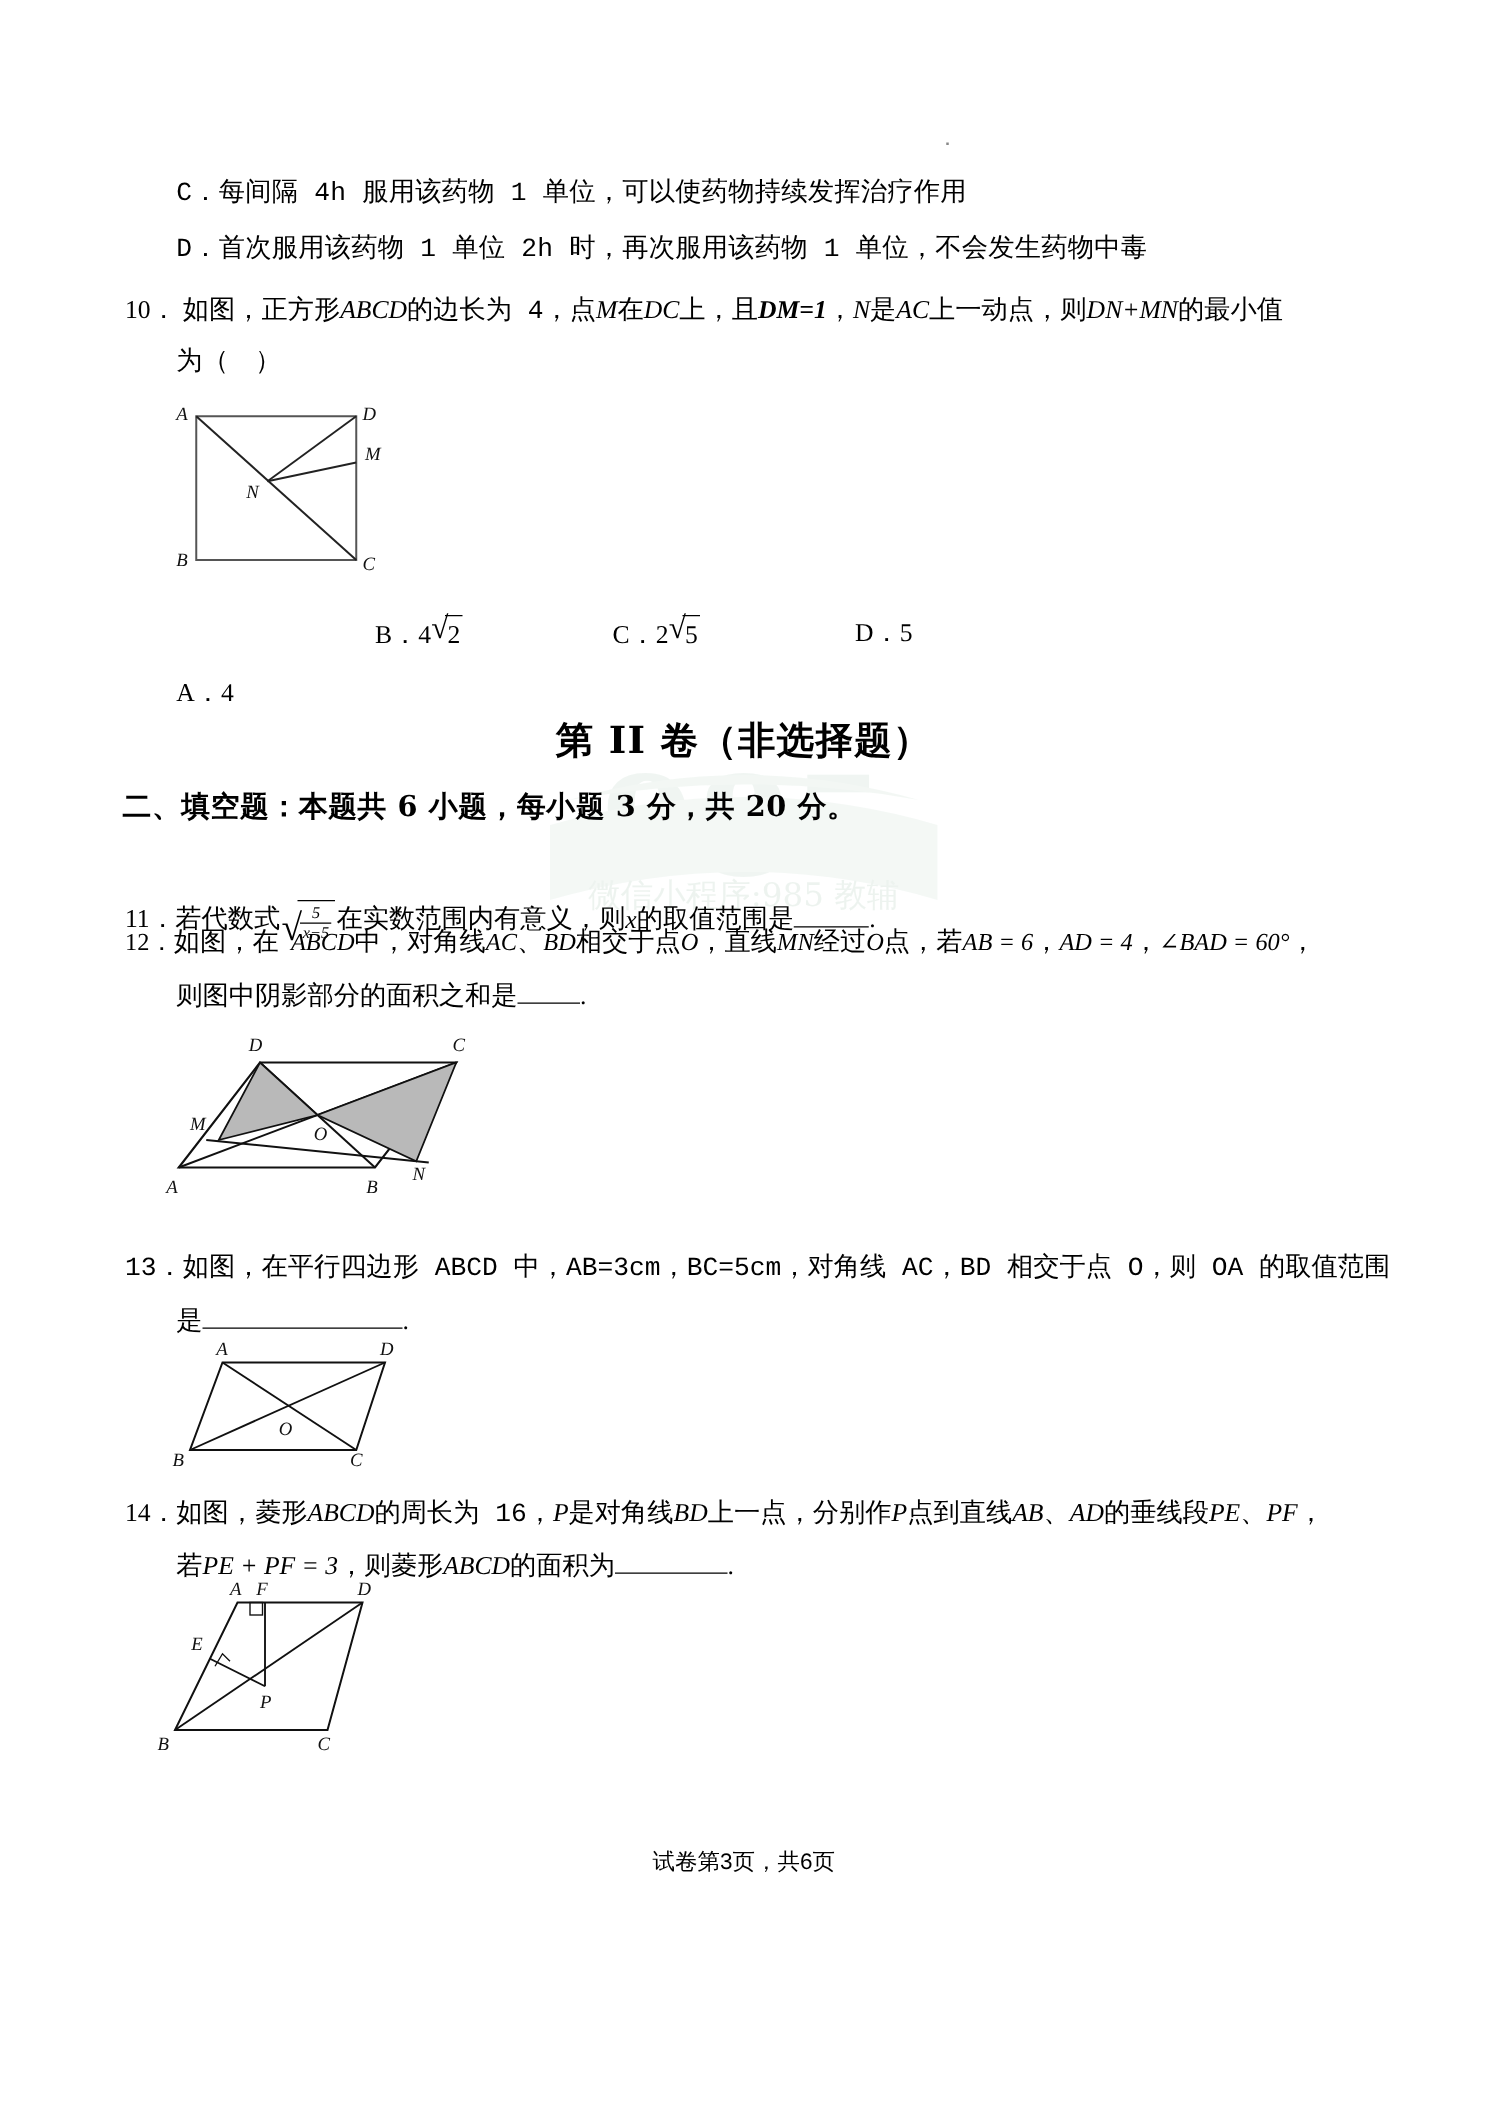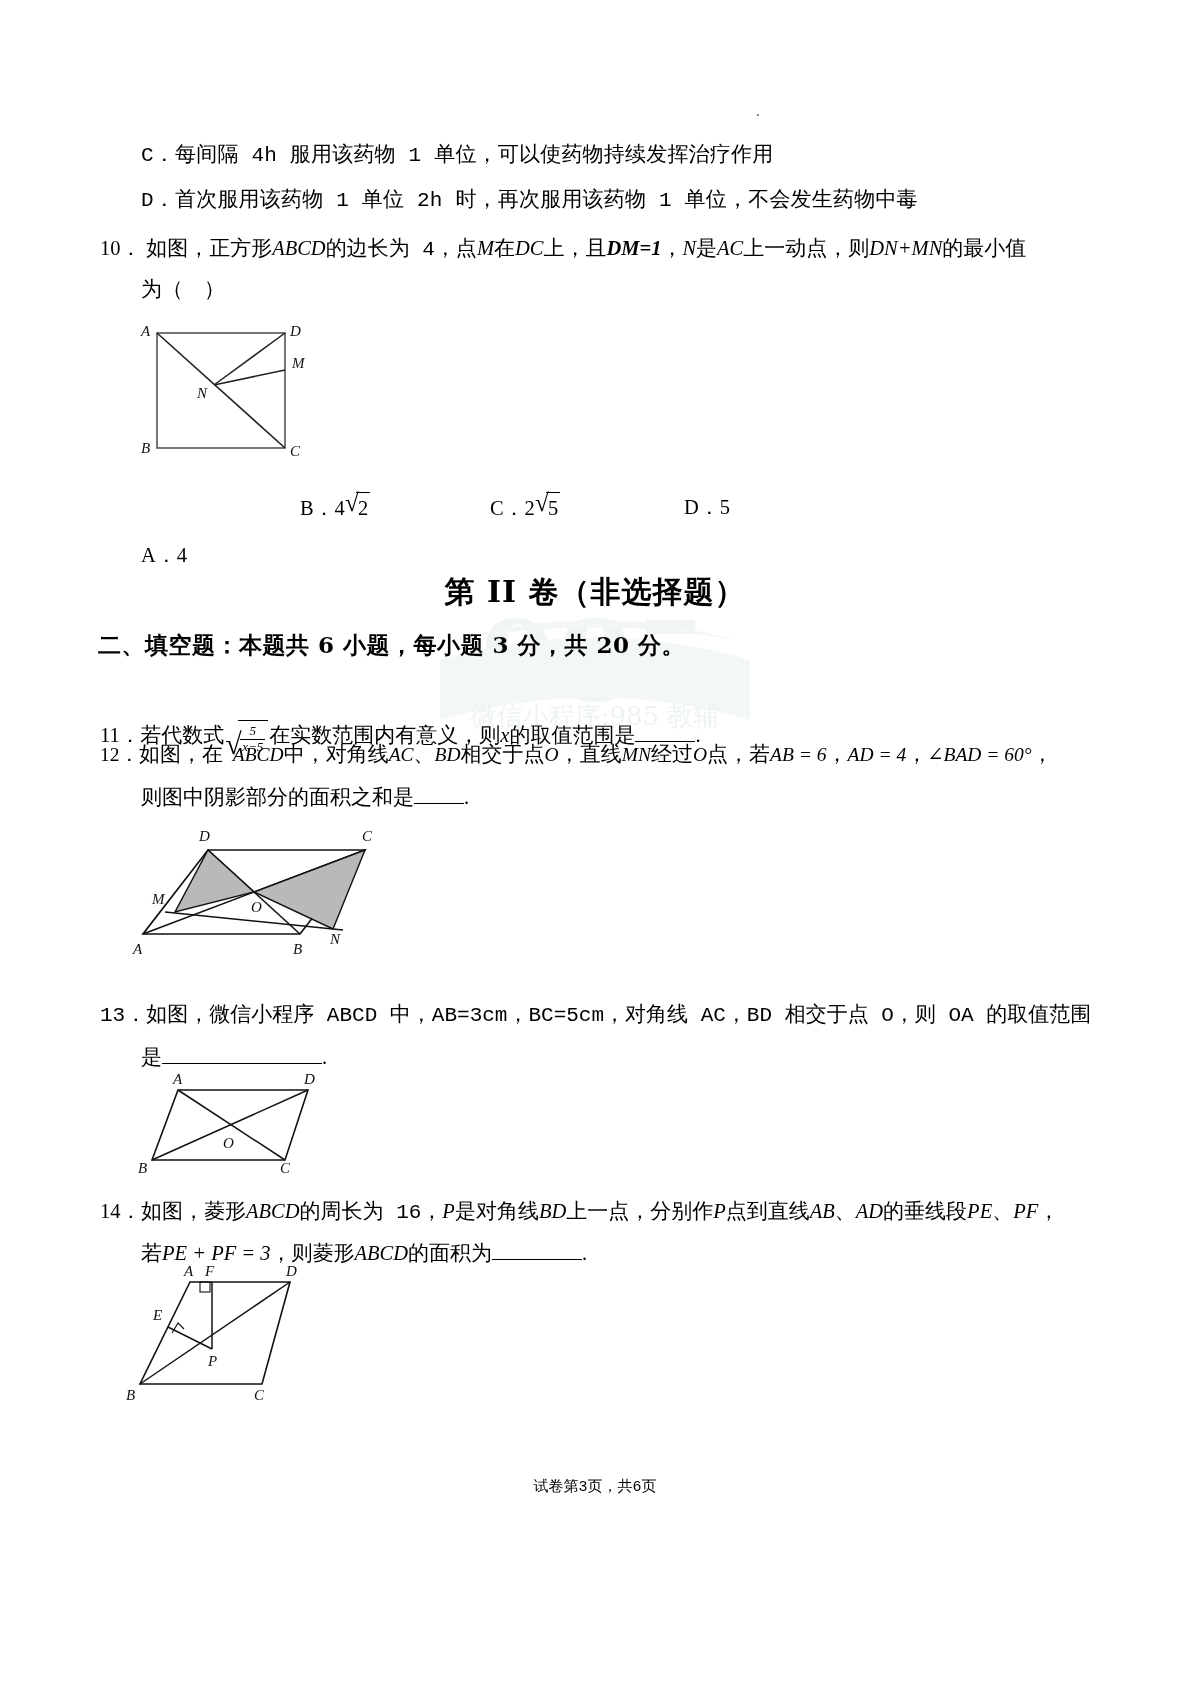--- a/index.html
+++ b/index.html
@@ -155,22 +155,22 @@
     font-style: italic;
     font-size: 15px;
     fill: #111;
   }
 
   .footer {
     position: absolute;
     left: 0;
     width: 1190px;
     text-align: center;
-    font-size: 15px;
-    font-family: Liberation Mono, monospace;
+    font-size: 18px;
+    font-family: Liberation Sans, sans-serif;
   }
 </style>
 </head>
 <body>
 
 <div class="page">
 
   <svg class="watermark" viewBox="0 0 1190 1683">
     <g opacity="0.5">
       <text x="595" y="700" text-anchor="middle" font-family="DejaVu Serif, serif" font-size="110" font-weight="bold" fill="#e2ece6">985</text>
@@ -254,21 +254,21 @@
     <text class="fig-label" x="74" y="29">D</text>
     <text class="fig-label" x="237" y="29">C</text>
     <text class="fig-label" x="27" y="92">M</text>
     <text class="fig-label" x="126" y="100">O</text>
     <text class="fig-label" x="205" y="132">N</text>
     <text class="fig-label" x="8" y="142">A</text>
     <text class="fig-label" x="168" y="142">B</text>
   </svg>
 
   <div class="q-line cn" style="left:100px;top:1000px;">
-    <span>13．</span><span>如图，微信小程序 ABCD 中，AB=3cm，BC=5cm，对角线 AC，BD 相交于点 O，则 OA 的取值范围</span>
+    <span>13．</span><span>如图，在平行四边形 ABCD 中，AB=3cm，BC=5cm，对角线 AC，BD 相交于点 O，则 OA 的取值范围</span>
   </div>
   <div class="q-line" style="left:141px;top:1042px;">
     <span class="cn">是</span><span class="blank w160"></span><span>.</span>
   </div>
 
   <svg class="figure" style="left:130px;top:1068px;" width="210" height="110" viewBox="0 0 210 110">
 
     <polygon points="48,22 178,22 155,92 22,92" fill="none" stroke="#111" stroke-width="1.6"></polygon>
     <line x1="48" y1="22" x2="155" y2="92" stroke="#111" stroke-width="1.5"></line>
     <line x1="178" y1="22" x2="22" y2="92" stroke="#111" stroke-width="1.5"></line>

